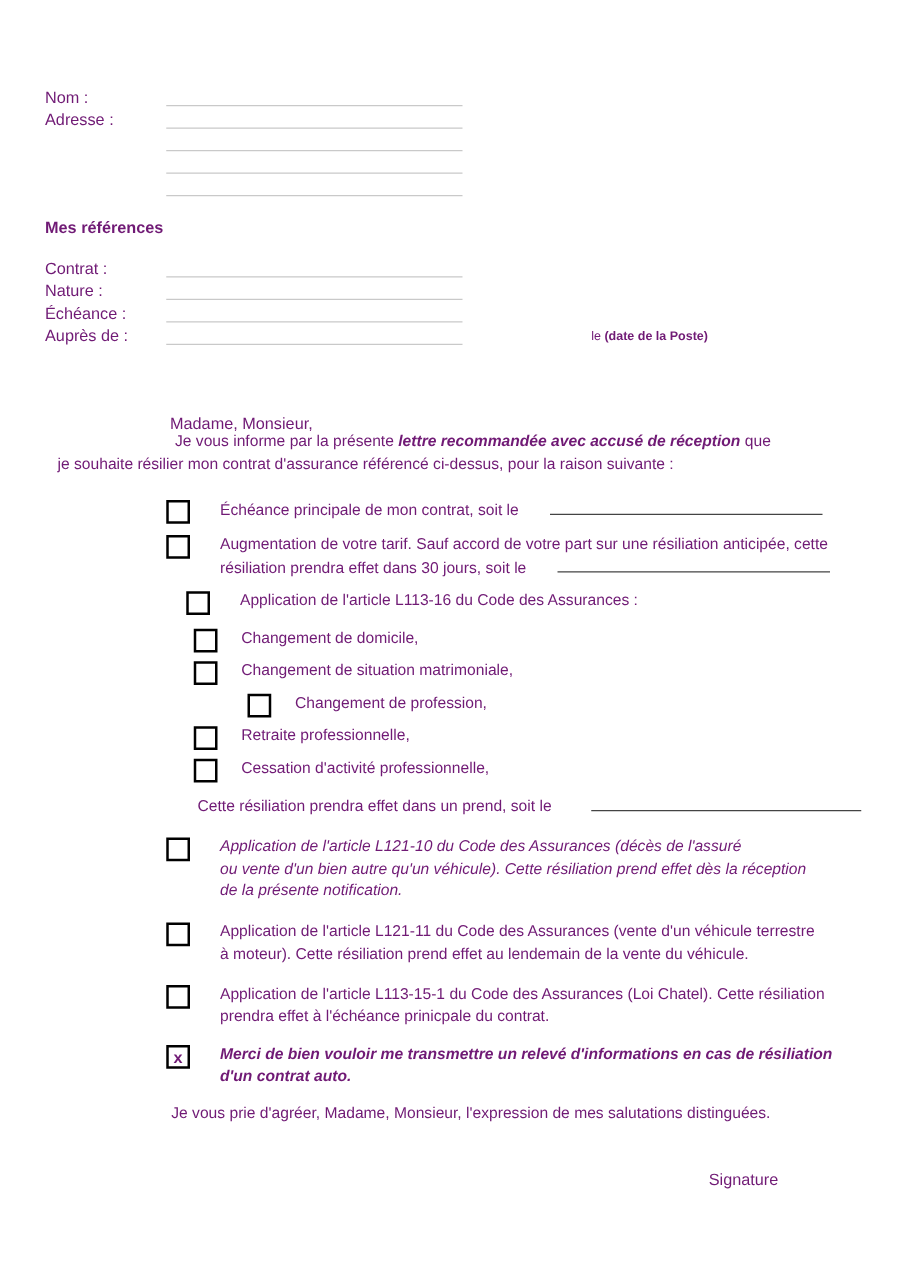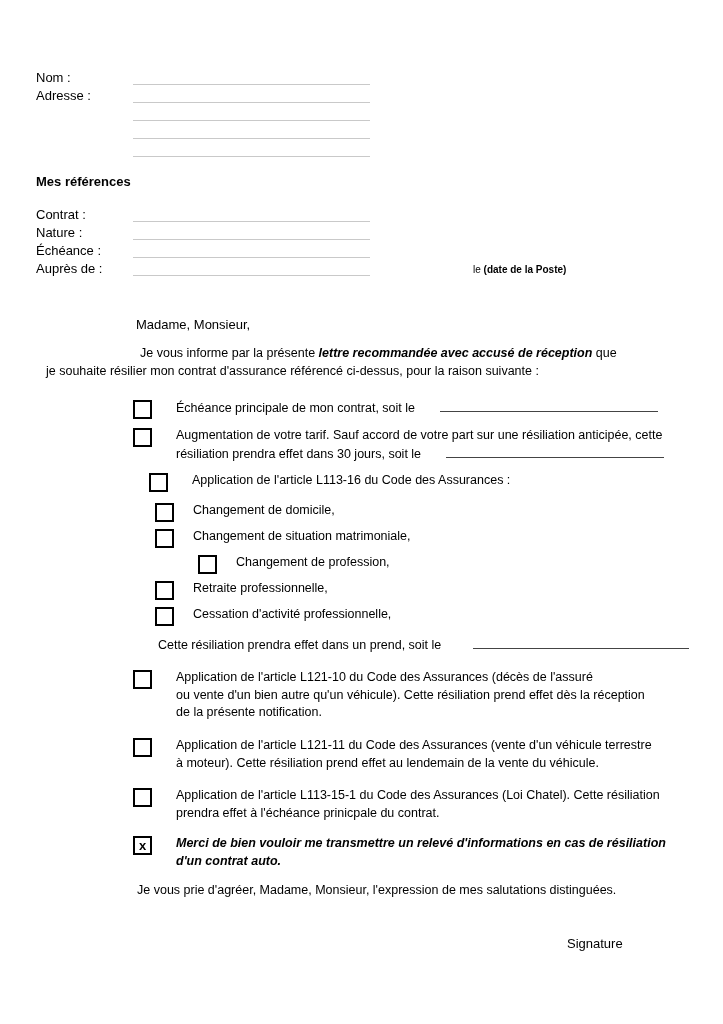--- a/index.html
+++ b/index.html
@@ -7,40 +7,40 @@
     padding: 0;
     background: #ffffff;
   }
   .page {
     position: relative;
     width: 723px;
     height: 1024px;
     background: #ffffff;
     font-family: "Liberation Sans", "DejaVu Sans", sans-serif;
     font-size: 12.5px;
-    color: #000000;
+    color: #701a75;
     overflow: hidden;
   }
   .b  { font-weight: bold; }
   .bi { font-weight: bold; font-style: italic; }
 
   
   .sender-block { position: absolute; top: 67px; left: 36px; }
   .refs-heading { position: absolute; top: 174px; left: 36px; font-weight: bold; font-size: 13px; }
   .refs-block   { position: absolute; top: 204px; left: 36px; }
 
   .field-row { display: flex; align-items: flex-end; height: 18px; }
   .field-label { width: 97px; font-size: 13px; }
   .field-line {
     width: 237px; height: 16px;
     border-bottom: 1px solid #c9c9c9;
   }
 
   .date-line  { position: absolute; top: 264px; left: 473px; font-size: 10px; }
-  .salutation { position: absolute; top: 317px; left: 136px; font-size: 13px; }
+  .salutation { position: absolute; top: 331px; left: 136px; font-size: 13px; }
 
   .intro { position: absolute; top: 345px; left: 36px; width: 640px; line-height: 17.5px; }
   .intro-l1 { padding-left: 104px; white-space: nowrap; }
   .intro-l2 { white-space: nowrap; padding-left: 10px; }
 
   
   .opt { position: absolute; display: flex; align-items: flex-start; }
   .cb {
     flex: 0 0 auto;
     width: 15px; height: 15px;
@@ -173,21 +173,21 @@
   </div>
   <div class="opt" style="top:606px; left:155px;">
     <span class="cb"></span>
     <div class="opt-body" style="margin-left:19px;">
       <div class="opt-line">Cessation d'activité professionnelle,</div>
     </div>
   </div>
 
   <div class="sub-note"><span>Cette résiliation prendra effet dans un prend, soit le</span><span class="fill-line ml32"></span></div>
 
-  <div class="opt" style="top:669px; left:133px;">
+  <div class="opt" style="top:669px; left:133px;font-style:italic;">
     <span class="cb"></span>
     <div class="opt-body">
       <div class="opt-line">Application de l'article L121-10 du Code des Assurances (décès de l'assuré</div>
       <div class="opt-line">ou vente d'un bien autre qu'un véhicule). Cette résiliation prend effet dès la réception</div>
       <div class="opt-line">de la présente notification.</div>
     </div>
   </div>
 
   <div class="opt" style="top:737px; left:133px;">
     <span class="cb"></span>

